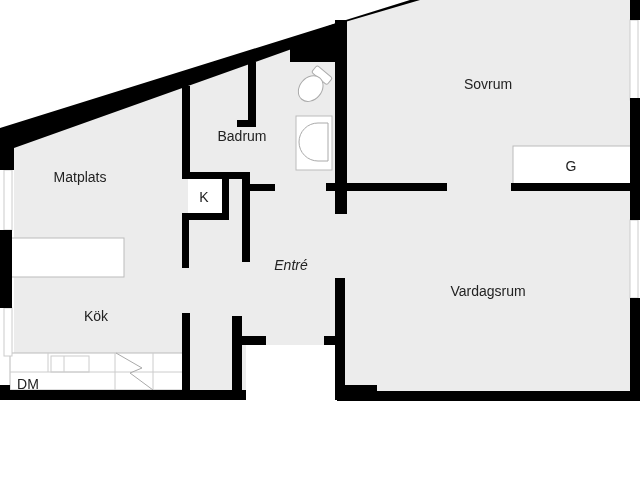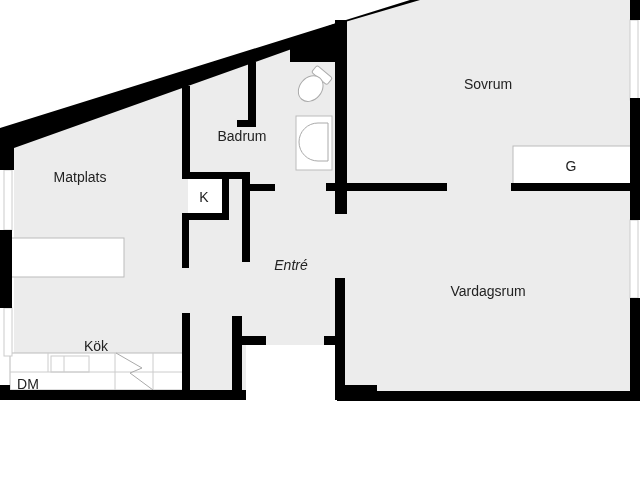--- a/index.html
+++ b/index.html
@@ -77,14 +77,14 @@
   </g>
 </svg>
 
 <div class="label" style="left:488px;top:84px;">Sovrum</div>
 <div class="label" style="left:242px;top:136px;">Badrum</div>
 <div class="label" style="left:80px;top:177px;">Matplats</div>
 <div class="label" style="left:204px;top:197px;">K</div>
 <div class="label" style="left:571px;top:166px;">G</div>
 <div class="label" style="left:291px;top:265px;font-style:italic;">Entré</div>
 <div class="label" style="left:488px;top:291px;">Vardagsrum</div>
-<div class="label" style="left:96px;top:316px;margin-top:30px;">Kök</div>
+<div class="label" style="left:96px;top:316px;">Kök</div>
 <div class="label" style="left:28px;top:364px;margin-top:20px;">DM</div>
 
 </body></html>

